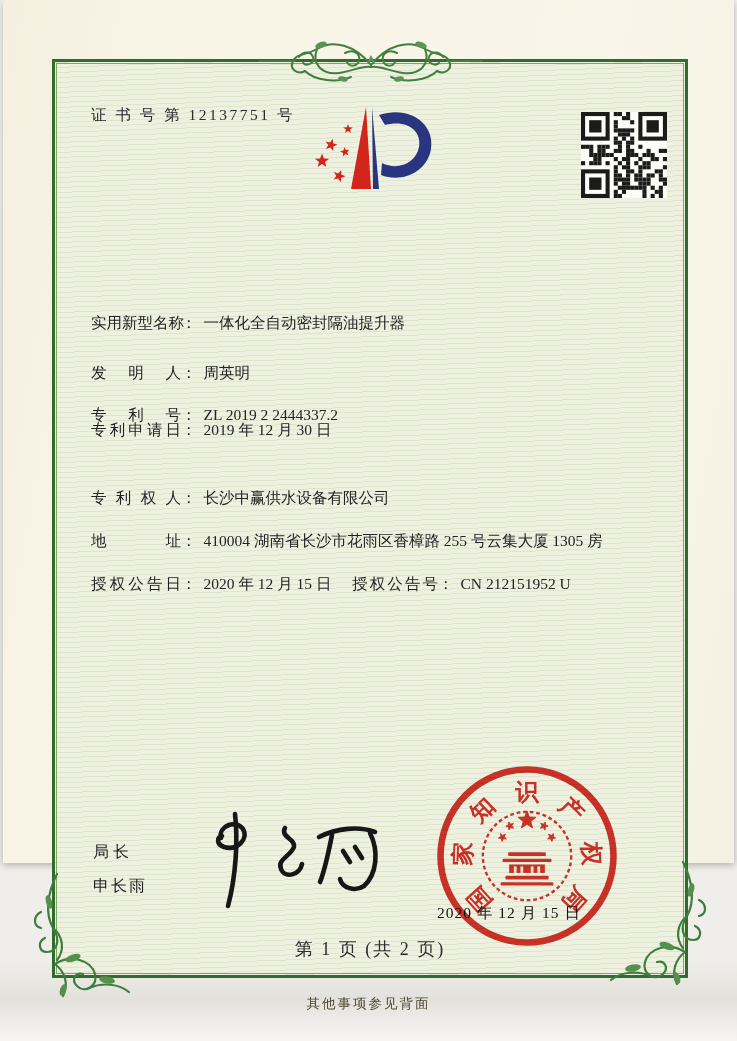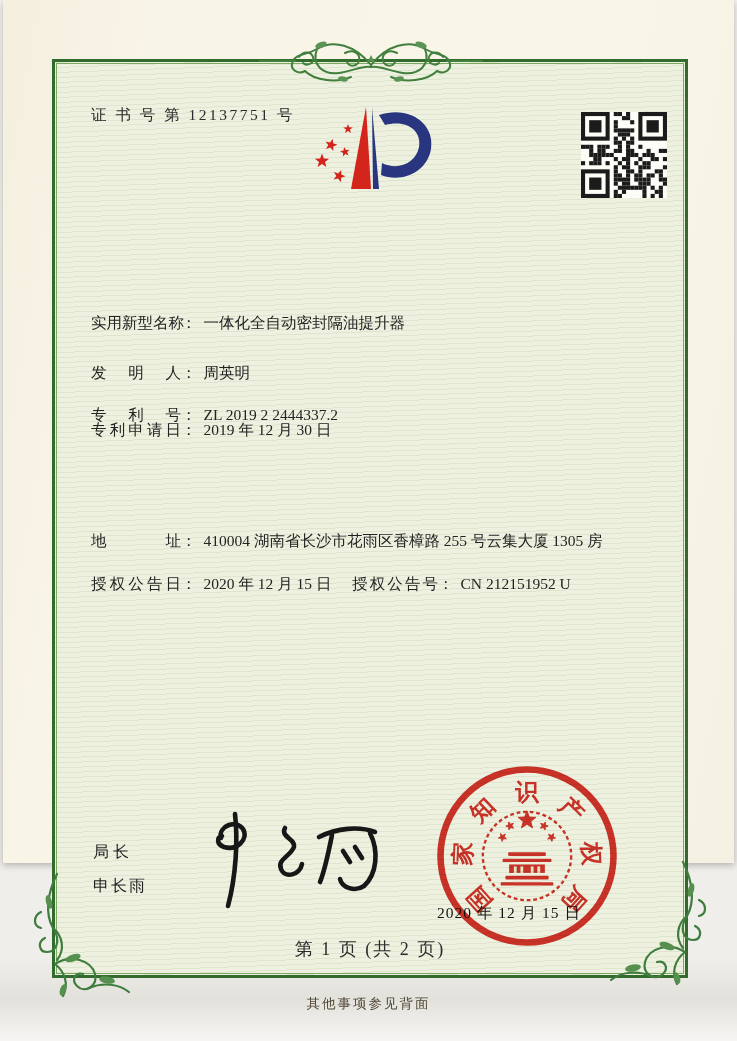--- a/index.html
+++ b/index.html
@@ -282,20 +282,23 @@
   </div>
   <div class="field-row" style="top:363px">
     <span class="flabel">发明人</span><span class="fcolon">：</span><span class="fvalue">周英明</span>
   </div>
   <div class="field-row" style="top:405px">
     <span class="flabel">专利号</span><span class="fcolon">：</span><span class="fvalue">ZL 2019 2 2444337.2</span>
   </div>
   <div class="field-row" style="top:420px">
     <span class="flabel">专利申请日</span><span class="fcolon">：</span><span class="fvalue">2019 年 12 月 30 日</span>
   </div>
+  <div class="field-row" style="top:488px">
+    <span class="flabel">专利权人</span><span class="fcolon">：</span><span class="fvalue">长沙中赢供水设备有限公司</span>
+  </div>
   <div class="field-row" style="top:531px">
     <span class="flabel">地址</span><span class="fcolon">：</span><span class="fvalue">410004 湖南省长沙市花雨区香樟路 255 号云集大厦 1305 房</span>
   </div>
   <div class="field-row" style="top:574px">
     <span class="flabel">授权公告日</span><span class="fcolon">：</span><span class="fvalue">2020 年 12 月 15 日</span>
     <span class="fpair2">
       <span class="flabel w2">授权公告号</span><span class="fcolon">：</span><span class="fvalue">CN 212151952 U</span>
     </span>
   </div>
 

